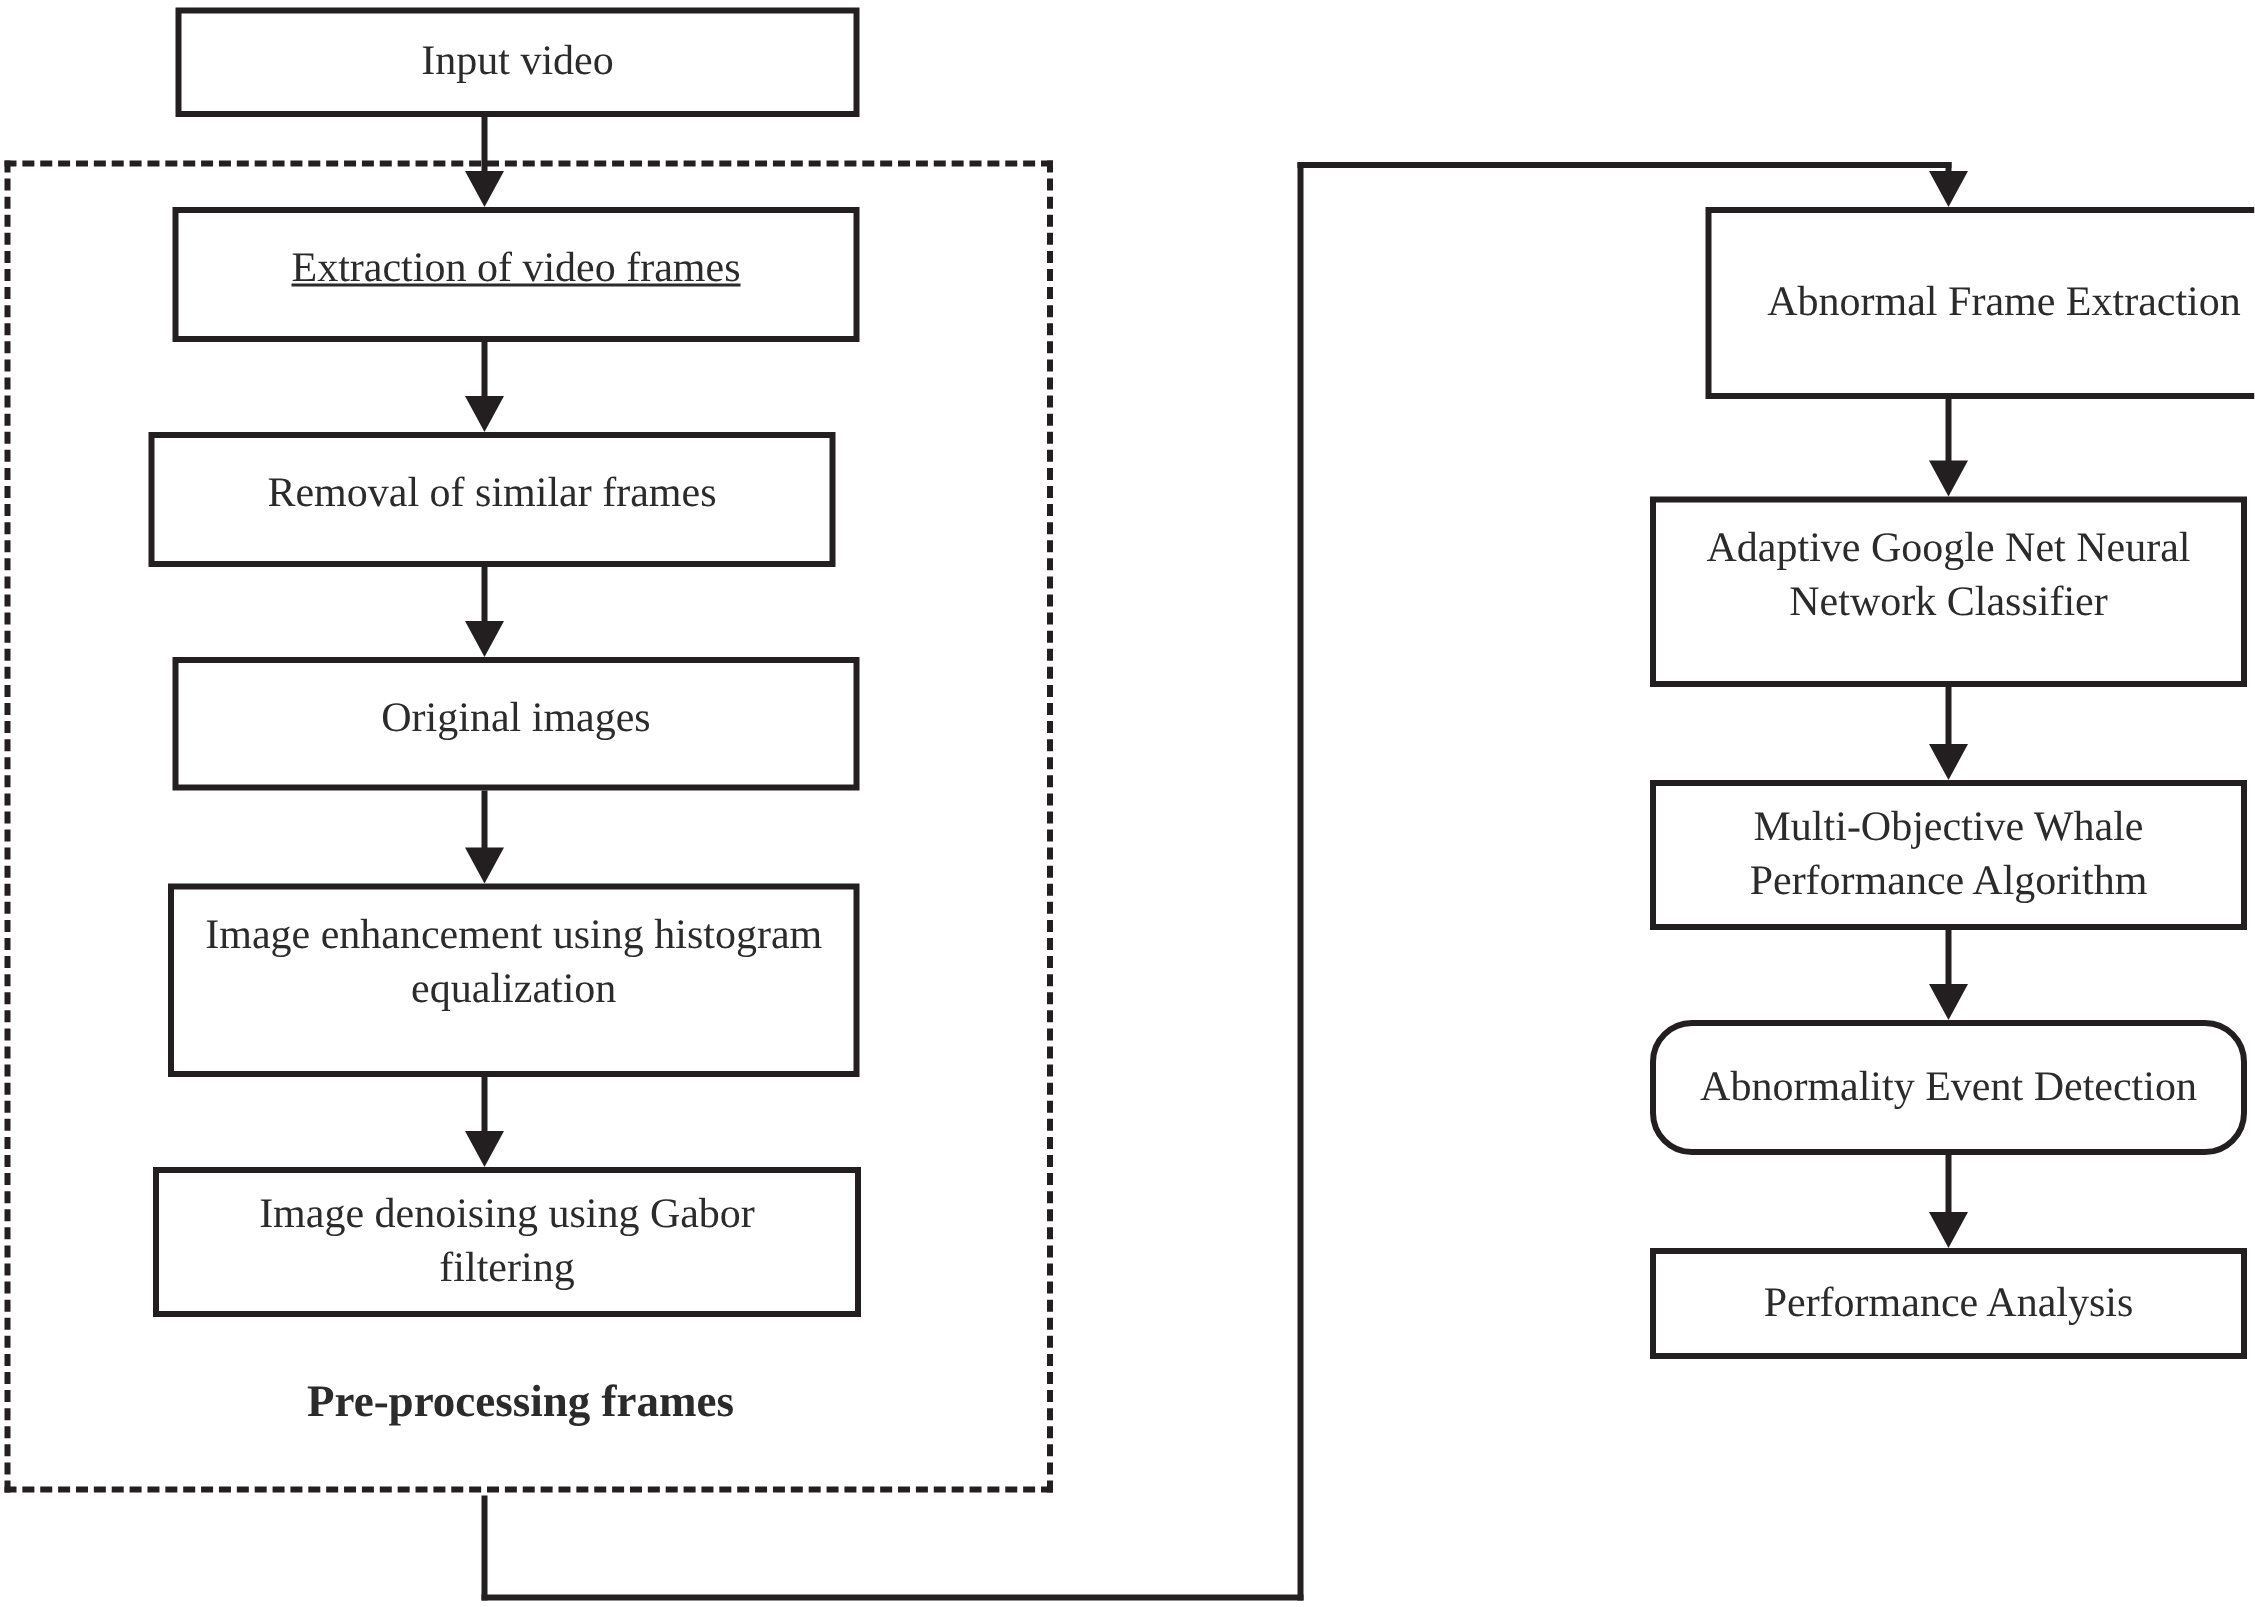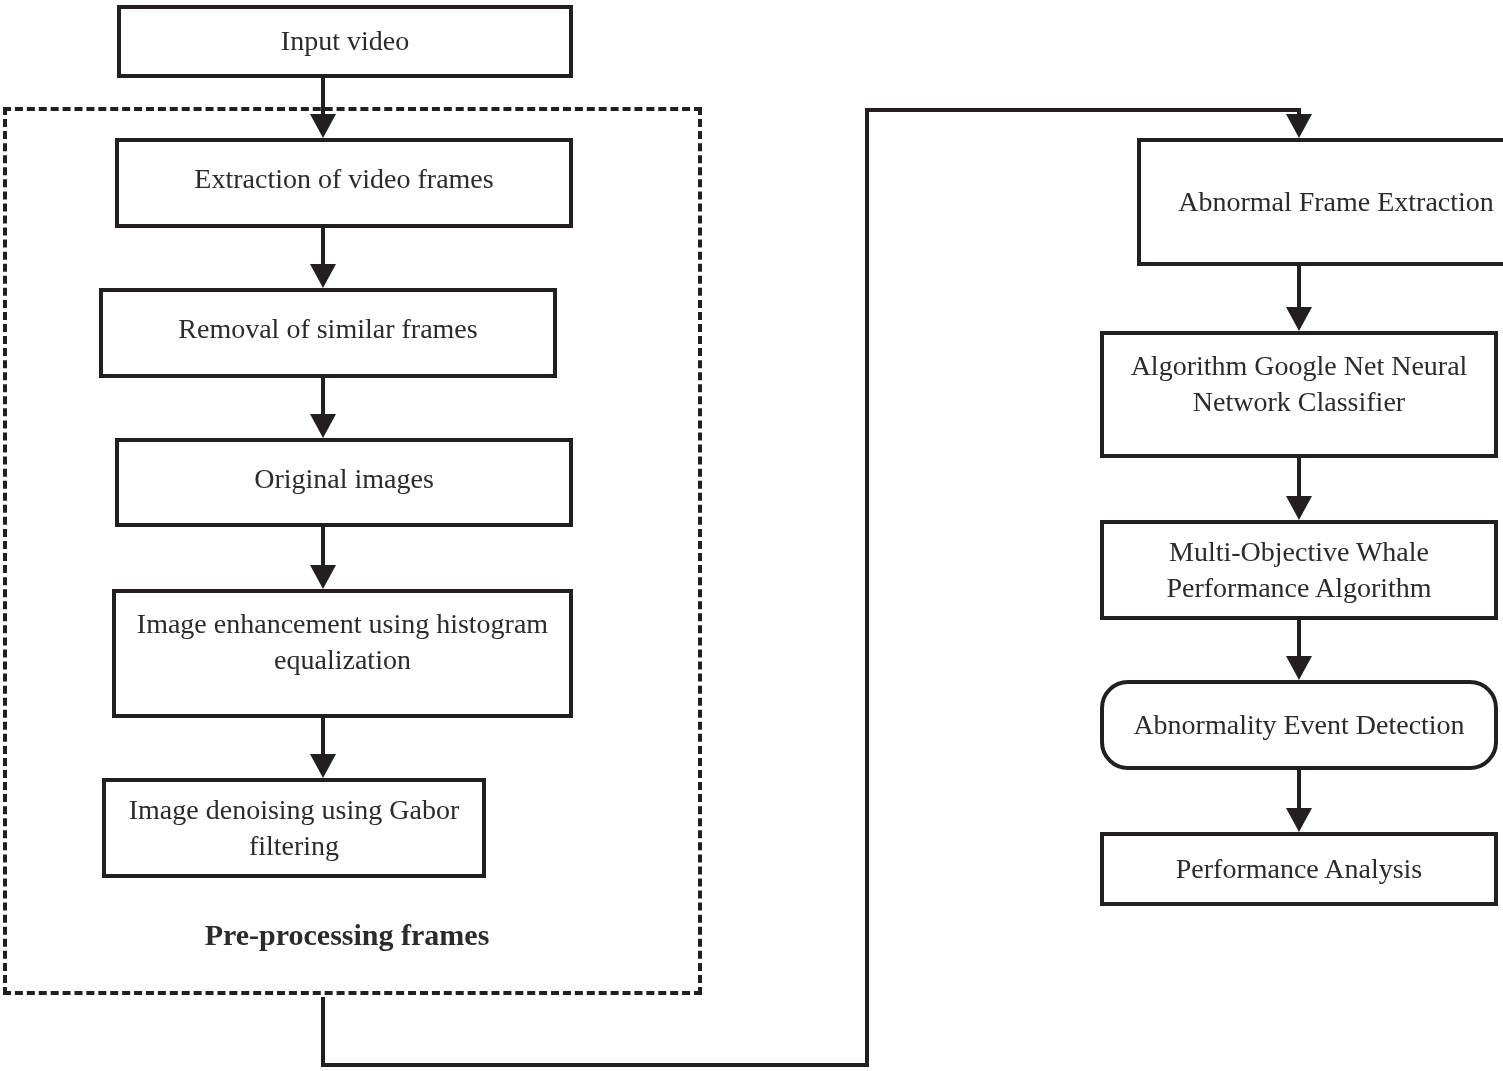--- a/index.html
+++ b/index.html
@@ -65,48 +65,48 @@
 <body>
 
 <div class="canvas">
 
   <div class="dashed-frame" style="left:3px;top:107px;width:699px;height:888px;"></div>
 
   <div class="box" style="left:117px;top:5px;width:456px;height:73px;">
     <span>Input video</span>
   </div>
 
-  <div class="box top-align" style="left:115px;top:138px;width:458px;height:90px;">
+  <div class="box top-align" style="left:115px;top:138px;width:458px;height:90px;text-decoration:underline;">
     <span>Extraction of video frames</span>
   </div>
 
   <div class="box top-align" style="left:99px;top:288px;width:458px;height:90px;">
     <span>Removal of similar frames</span>
   </div>
 
   <div class="box top-align-2l" style="left:112px;top:589px;width:461px;height:129px;">
     <span>Image enhancement using histogram equalization</span>
   </div>
 
   <div class="box top-align" style="left:115px;top:438px;width:458px;height:89px;">
     <span>Original images</span>
   </div>
 
-  <div class="box" style="left:102px;top:778px;width:384px;height:100px;">
+  <div class="box" style="left:102px;top:778px;width:472px;height:100px;">
     <span>Image denoising using Gabor filtering</span>
   </div>
 
   <div class="phase-label" style="left:147px;top:918px;width:400px;">Pre-processing frames</div>
 
   <div class="box" style="left:1100px;top:138px;width:398px;height:128px;margin-left:37px;">
     <span>Abnormal Frame Extraction</span>
   </div>
 
   <div class="box top-align-2l" style="left:1100px;top:331px;width:398px;height:127px;">
-    <span>Algorithm Google Net Neural Network Classifier</span>
+    <span>Adaptive Google Net Neural Network Classifier</span>
   </div>
 
   <div class="box" style="left:1100px;top:520px;width:398px;height:100px;">
     <span>Multi-Objective Whale Performance Algorithm</span>
   </div>
 
   <div class="box" style="left:1100px;top:680px;width:398px;height:90px;border-radius:28px;">
     <span>Abnormality Event Detection</span>
   </div>
 

